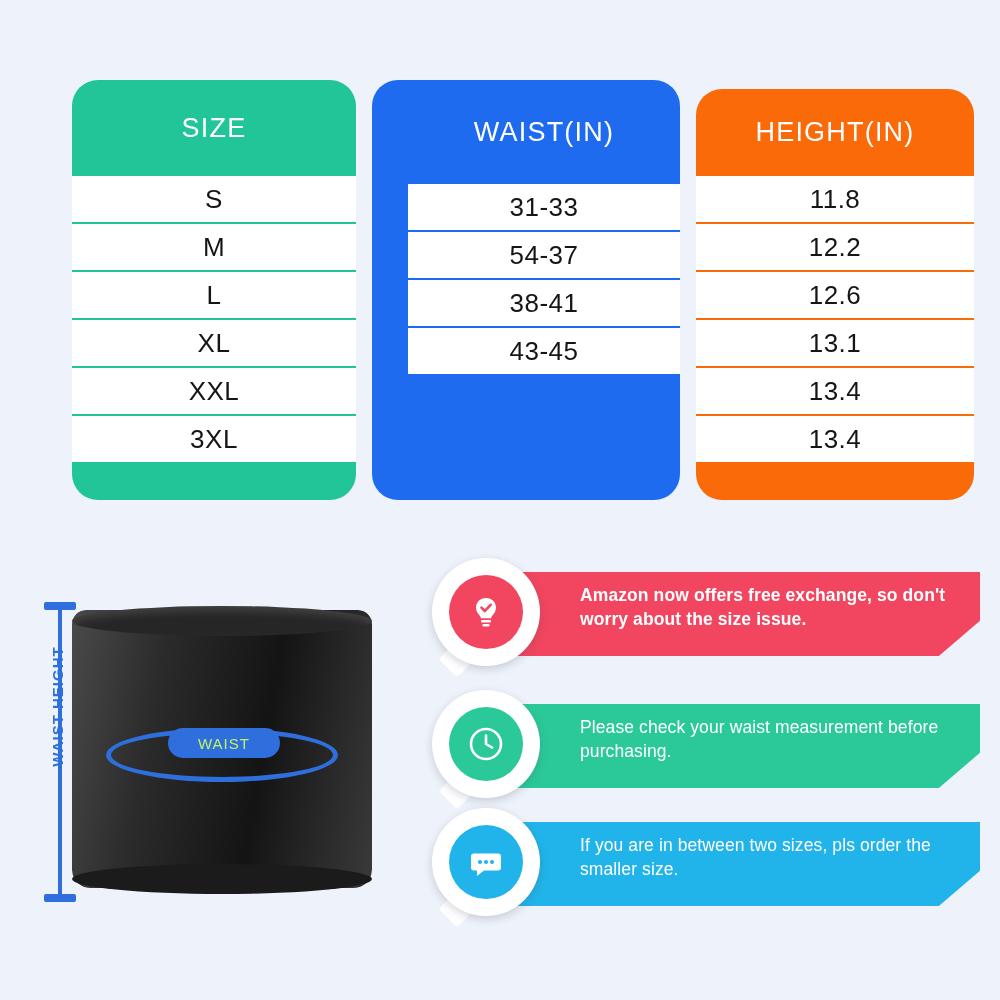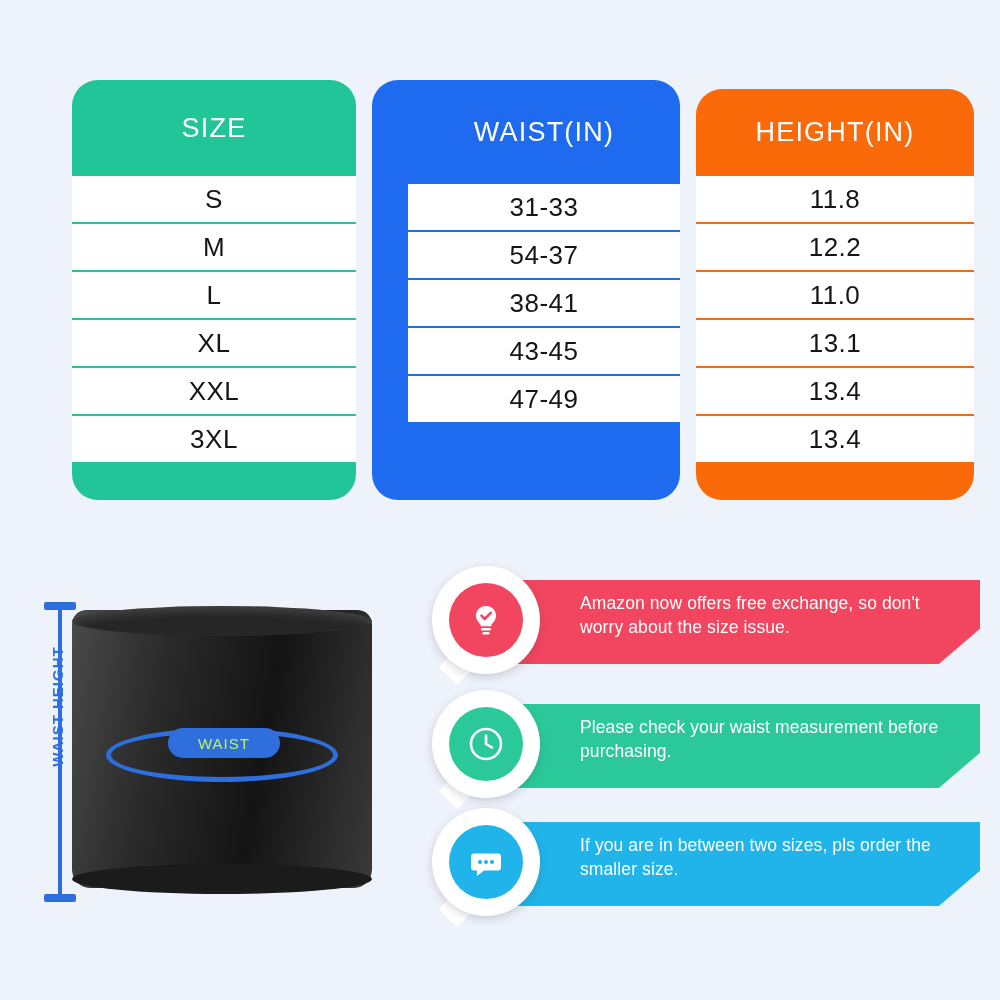--- a/index.html
+++ b/index.html
@@ -179,21 +179,21 @@
     top: 552px;
     width: 548px;
     height: 412px;
   }
   .note {
     position: absolute;
     left: 0;
     width: 548px;
     height: 108px;
   }
-  .note-1 { top: 14px; }
+  .note-1 { top: 6px; font-weight: bold; }
   .note-2 { top: 138px; }
   .note-3 { top: 256px; text-decoration: underline; }
 
   .note-banner {
     position: absolute;
     left: 34px;
     top: 14px;
     width: 514px;
     height: 84px;
     clip-path: polygon(0 0, 100% 0, 100% 58%, 92% 100%, 0 100%);
@@ -267,30 +267,29 @@
     </div>
   </div>
 
   <div class="chart-col waist">
     <div class="chart-head">WAIST(IN)</div>
     <div class="chart-body">
       <div class="chart-cell">31-33</div>
       <div class="chart-cell">54-37</div>
       <div class="chart-cell">38-41</div>
       <div class="chart-cell">43-45</div>
-      <div class="chart-cell">47-49</div>
     </div>
   </div>
 
   <div class="chart-col height">
     <div class="chart-head">HEIGHT(IN)</div>
     <div class="chart-body">
       <div class="chart-cell">11.8</div>
       <div class="chart-cell">12.2</div>
-      <div class="chart-cell">11.0</div>
+      <div class="chart-cell">12.6</div>
       <div class="chart-cell">13.1</div>
       <div class="chart-cell">13.4</div>
       <div class="chart-cell">13.4</div>
     </div>
   </div>
 
 </div>
 
 <div class="product-area">
 

